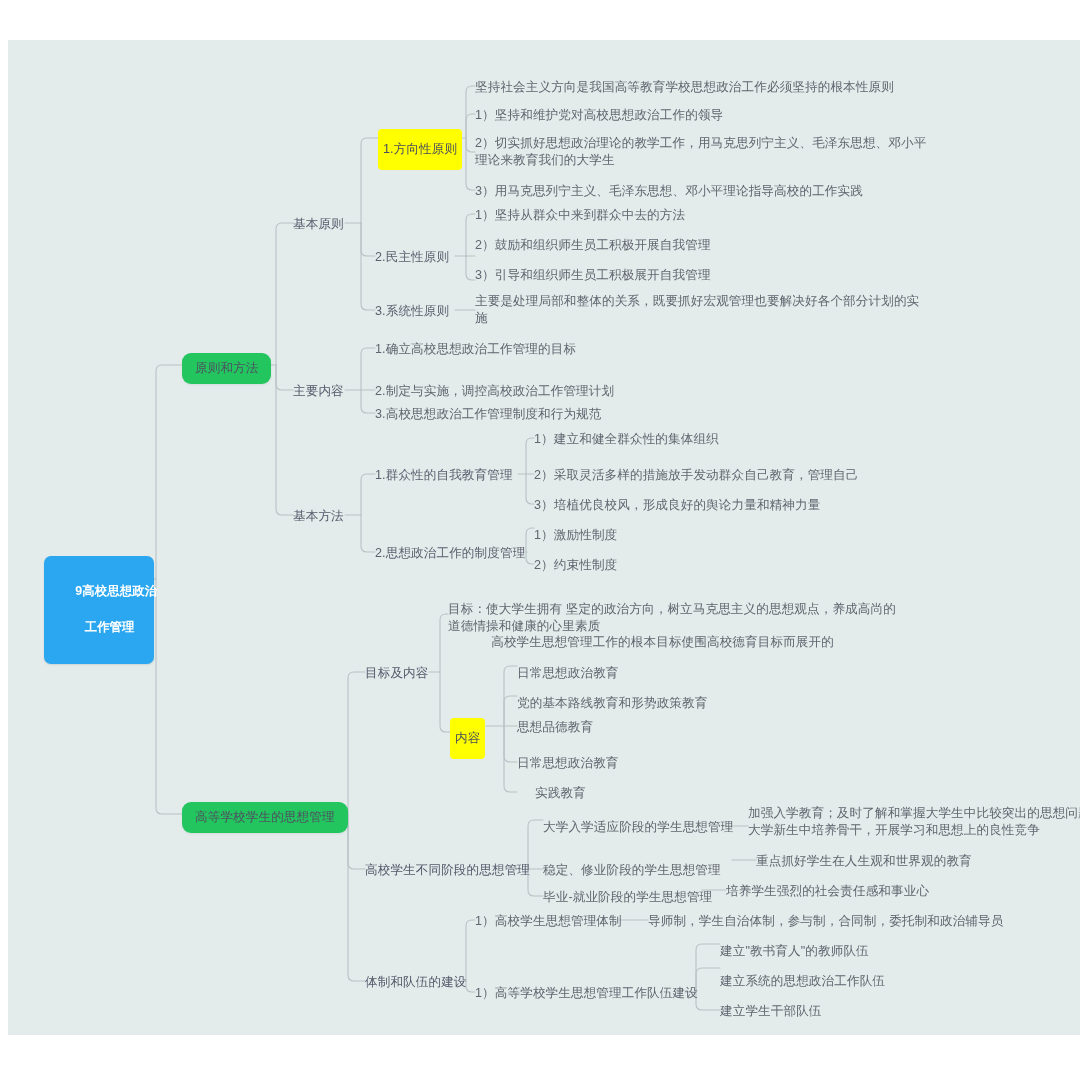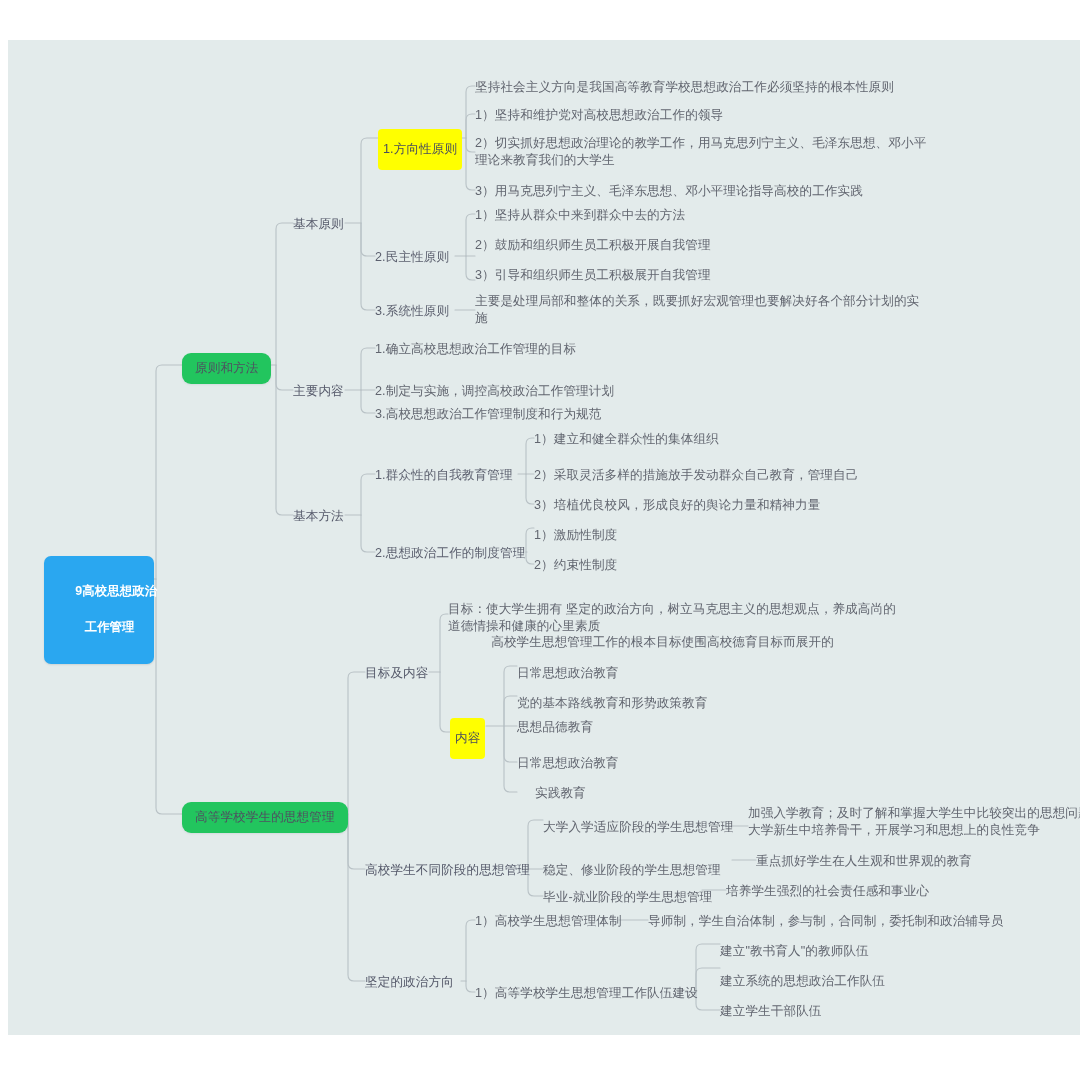--- a/index.html
+++ b/index.html
@@ -196,21 +196,21 @@
 
     <div class="node leaf" style="left:526px; top:391px;">1）建立和健全群众性的集体组织</div>
     <div class="node leaf" style="left:526px; top:427px;">2）采取灵活多样的措施放手发动群众自己教育，管理自己</div>
     <div class="node leaf" style="left:526px; top:457px;">3）培植优良校风，形成良好的舆论力量和精神力量</div>
 
     <div class="node leaf" style="left:526px; top:487px;">1）激励性制度</div>
     <div class="node leaf" style="left:526px; top:517px;">2）约束性制度</div>
 
     <div class="node lvl2" style="left:357px; top:625px;">目标及内容</div>
     <div class="node lvl2" style="left:357px; top:822px;">高校学生不同阶段的思想管理</div>
-    <div class="node lvl2" style="left:357px; top:934px;">坚定的政治方向</div>
+    <div class="node lvl2" style="left:357px; top:934px;">体制和队伍的建设</div>
 
     <div class="node leaf" style="left:440px; top:561px;">目标：使大学生拥有 坚定的政治方向，树立马克思主义的思想观点，养成高尚的
 道德情操和健康的心里素质
             高校学生思想管理工作的根本目标使围高校德育目标而展开的</div>
 
     <div class="node hl" style="left:442px; top:678px;">内容</div>
 
     <div class="node leaf" style="left:509px; top:625px;">日常思想政治教育</div>
     <div class="node leaf" style="left:509px; top:655px;">党的基本路线教育和形势政策教育</div>
     <div class="node leaf" style="left:509px; top:679px;">思想品德教育</div>

